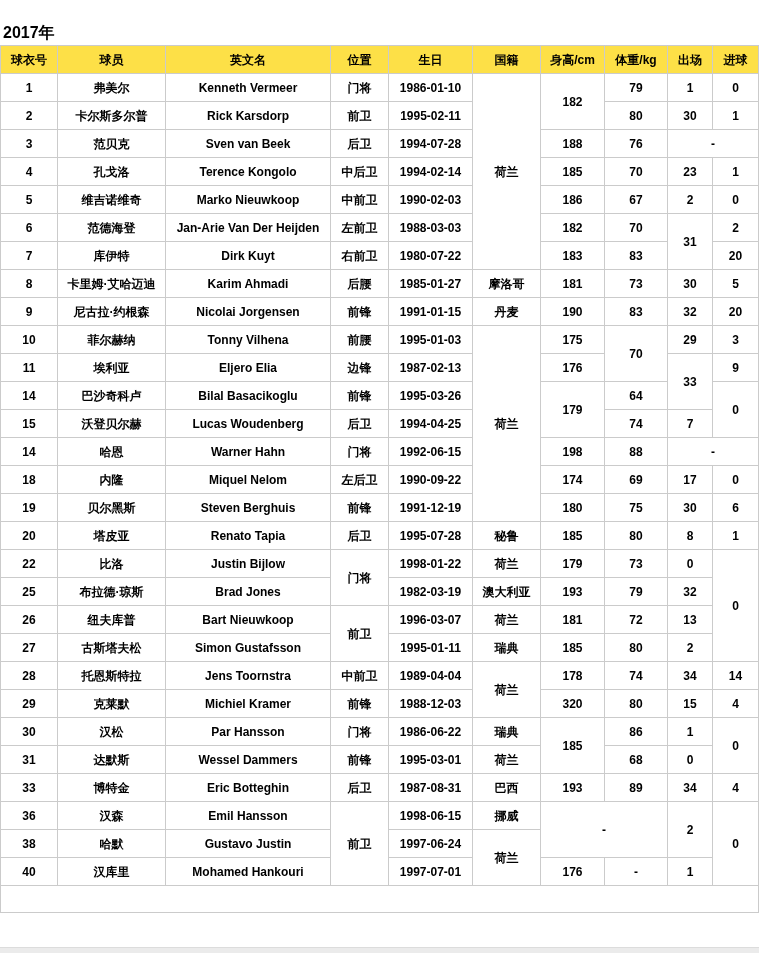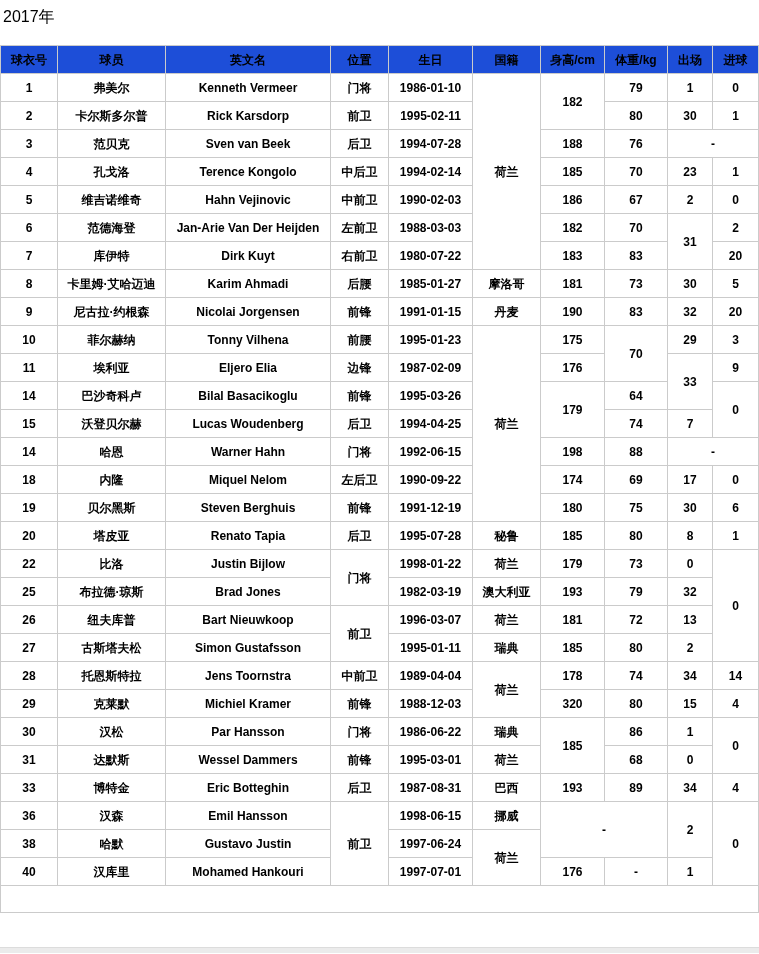--- a/index.html
+++ b/index.html
@@ -7,24 +7,24 @@
   .page {
     position: relative;
     width: 759px;
     height: 954px;
     background: #fff;
     font-family: "Liberation Sans", sans-serif;
     overflow: hidden;
   }
   .title {
     position: absolute;
-    top: 8px;
+    top: 24px;
     left: 3px;
     font-size: 16px;
-    font-weight: 400;
+    font-weight: 700;
     color: #000;
     line-height: 18px;
   }
   table.roster {
     position: absolute;
     top: 45px;
     left: 0;
     width: 758px;
     border-collapse: collapse;
     table-layout: fixed;
@@ -35,21 +35,21 @@
     font-weight: 700;
     color: #000;
     text-align: center;
     vertical-align: middle;
     height: 28px;
     padding: 0 2px;
     line-height: 14px;
     overflow: hidden;
     white-space: nowrap;
   }
-  table.roster thead th { background: #1d4ed8; }
+  table.roster thead th { background: #fde047; }
   table.roster tr.empty-row td { height: 27px; }
   .h-scrollbar {
     position: absolute;
     left: 0;
     top: 947px;
     width: 759px;
     height: 6px;
     background: #ebebeb;
     border-top: 1px solid #dcdcdc;
   }
@@ -127,21 +127,21 @@
           <td>中后卫</td>
           <td>1994-02-14</td>
           <td>185</td>
           <td>70</td>
           <td>23</td>
           <td>1</td>
         </tr>
         <tr>
           <td>5</td>
           <td>维吉诺维奇</td>
-          <td>Hahn Vejinovic</td>
+          <td>Marko Nieuwkoop</td>
           <td>中前卫</td>
           <td>1990-02-03</td>
           <td>186</td>
           <td>67</td>
           <td>2</td>
           <td>0</td>
         </tr>
         <tr>
           <td>6</td>
           <td>范德海登</td>
@@ -185,33 +185,33 @@
           <td>190</td>
           <td>83</td>
           <td>32</td>
           <td>20</td>
         </tr>
         <tr>
           <td>10</td>
           <td>菲尔赫纳</td>
           <td>Tonny Vilhena</td>
           <td>前腰</td>
-          <td>1995-01-23</td>
+          <td>1995-01-03</td>
           <td rowspan="7">荷兰</td>
           <td>175</td>
           <td rowspan="2">70</td>
           <td>29</td>
           <td>3</td>
         </tr>
         <tr>
           <td>11</td>
           <td>埃利亚</td>
           <td>Eljero Elia</td>
           <td>边锋</td>
-          <td>1987-02-09</td>
+          <td>1987-02-13</td>
           <td>176</td>
           <td rowspan="2">33</td>
           <td>9</td>
         </tr>
         <tr>
           <td>14</td>
           <td>巴沙奇科卢</td>
           <td>Bilal Basacikoglu</td>
           <td>前锋</td>
           <td>1995-03-26</td>

